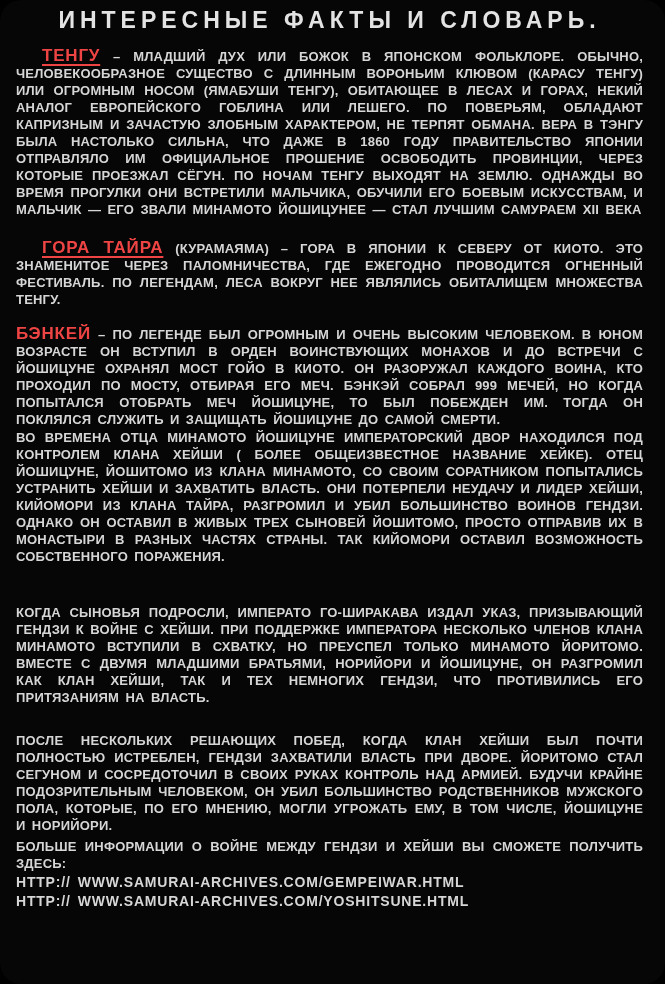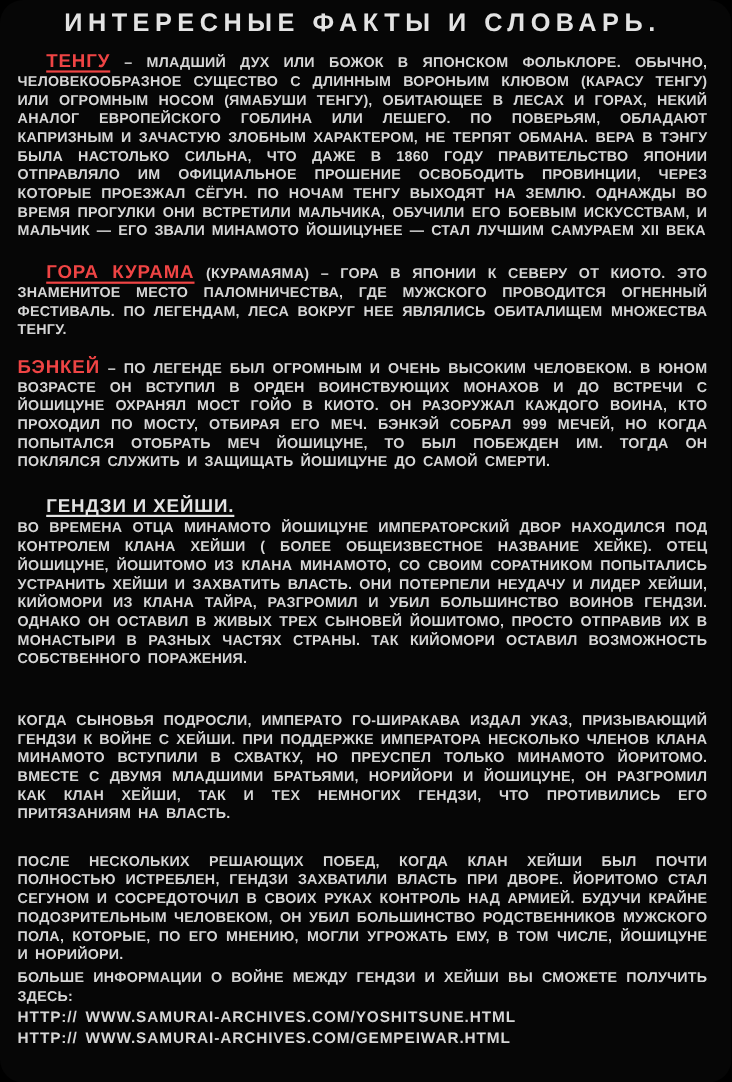--- a/index.html
+++ b/index.html
@@ -70,32 +70,31 @@
 </style>
 </head>
 <body>
 
 <div class="page">
 
   <h1 class="title">ИНТЕРЕСНЫЕ ФАКТЫ И СЛОВАРЬ.</h1>
 
   <p class="para indent" id="p1"><span class="term underlined">ТЕНГУ</span> <span>– МЛАДШИЙ ДУХ ИЛИ БОЖОК В ЯПОНСКОМ ФОЛЬКЛОРЕ. ОБЫЧНО, ЧЕЛОВЕКООБРАЗНОЕ СУЩЕСТВО С ДЛИННЫМ ВОРОНЬИМ КЛЮВОМ (КАРАСУ ТЕНГУ) ИЛИ ОГРОМНЫМ НОСОМ (ЯМАБУШИ ТЕНГУ), ОБИТАЮЩЕЕ В ЛЕСАХ И ГОРАХ, НЕКИЙ АНАЛОГ ЕВРОПЕЙСКОГО ГОБЛИНА ИЛИ ЛЕШЕГО. ПО ПОВЕРЬЯМ, ОБЛАДАЮТ КАПРИЗНЫМ И ЗАЧАСТУЮ ЗЛОБНЫМ ХАРАКТЕРОМ, НЕ ТЕРПЯТ ОБМАНА. ВЕРА В ТЭНГУ БЫЛА НАСТОЛЬКО СИЛЬНА, ЧТО ДАЖЕ В 1860 ГОДУ ПРАВИТЕЛЬСТВО ЯПОНИИ ОТПРАВЛЯЛО ИМ ОФИЦИАЛЬНОЕ ПРОШЕНИЕ ОСВОБОДИТЬ ПРОВИНЦИИ, ЧЕРЕЗ КОТОРЫЕ ПРОЕЗЖАЛ СЁГУН. ПО НОЧАМ ТЕНГУ ВЫХОДЯТ НА ЗЕМЛЮ. ОДНАЖДЫ ВО ВРЕМЯ ПРОГУЛКИ ОНИ ВСТРЕТИЛИ МАЛЬЧИКА, ОБУЧИЛИ ЕГО БОЕВЫМ ИСКУССТВАМ, И МАЛЬЧИК — ЕГО ЗВАЛИ МИНАМОТО ЙОШИЦУНЕЕ — СТАЛ ЛУЧШИМ САМУРАЕМ XII ВЕКА</span></p>
 
-  <p class="para indent" id="p2"><span class="term underlined">ГОРА КУРАМА</span> <span>(КУРАМАЯМА) – ГОРА В ЯПОНИИ К СЕВЕРУ ОТ КИОТО. ЭТО ЗНАМЕНИТОЕ МЕСТО ПАЛОМНИЧЕСТВА, ГДЕ МУЖСКОГО ПРОВОДИТСЯ ОГНЕННЫЙ ФЕСТИВАЛЬ. ПО ЛЕГЕНДАМ, ЛЕСА ВОКРУГ НЕЕ ЯВЛЯЛИСЬ ОБИТАЛИЩЕМ МНОЖЕСТВА ТЕНГУ.</span></p>
+  <p class="para indent" id="p2"><span class="term underlined">ГОРА ТАЙРА</span> <span>(КУРАМАЯМА) – ГОРА В ЯПОНИИ К СЕВЕРУ ОТ КИОТО. ЭТО ЗНАМЕНИТОЕ ЧЕРЕЗ ПАЛОМНИЧЕСТВА, ГДЕ ЕЖЕГОДНО ПРОВОДИТСЯ ОГНЕННЫЙ ФЕСТИВАЛЬ. ПО ЛЕГЕНДАМ, ЛЕСА ВОКРУГ НЕЕ ЯВЛЯЛИСЬ ОБИТАЛИЩЕМ МНОЖЕСТВА ТЕНГУ.</span></p>
 
   <p class="para" id="p3"><span class="term">БЭНКЕЙ</span> <span>– ПО ЛЕГЕНДЕ БЫЛ ОГРОМНЫМ И ОЧЕНЬ ВЫСОКИМ ЧЕЛОВЕКОМ. В ЮНОМ ВОЗРАСТЕ ОН ВСТУПИЛ В ОРДЕН ВОИНСТВУЮЩИХ МОНАХОВ И ДО ВСТРЕЧИ С ЙОШИЦУНЕ ОХРАНЯЛ МОСТ ГОЙО В КИОТО. ОН РАЗОРУЖАЛ КАЖДОГО ВОИНА, КТО ПРОХОДИЛ ПО МОСТУ, ОТБИРАЯ ЕГО МЕЧ. БЭНКЭЙ СОБРАЛ 999 МЕЧЕЙ, НО КОГДА ПОПЫТАЛСЯ ОТОБРАТЬ МЕЧ ЙОШИЦУНЕ, ТО БЫЛ ПОБЕЖДЕН ИМ. ТОГДА ОН ПОКЛЯЛСЯ СЛУЖИТЬ И ЗАЩИЩАТЬ ЙОШИЦУНЕ ДО САМОЙ СМЕРТИ.</span></p>
 
-  <h2 class="section-heading underlined" id="h4">ГЕНДЗИ И ХЕЙШИ.</h2>
 
   <p class="para" id="p4">ВО ВРЕМЕНА ОТЦА МИНАМОТО ЙОШИЦУНЕ ИМПЕРАТОРСКИЙ ДВОР НАХОДИЛСЯ ПОД КОНТРОЛЕМ КЛАНА ХЕЙШИ ( БОЛЕЕ ОБЩЕИЗВЕСТНОЕ НАЗВАНИЕ ХЕЙКЕ). ОТЕЦ ЙОШИЦУНЕ, ЙОШИТОМО ИЗ КЛАНА МИНАМОТО, СО СВОИМ СОРАТНИКОМ ПОПЫТАЛИСЬ УСТРАНИТЬ ХЕЙШИ И ЗАХВАТИТЬ ВЛАСТЬ. ОНИ ПОТЕРПЕЛИ НЕУДАЧУ И ЛИДЕР ХЕЙШИ, КИЙОМОРИ ИЗ КЛАНА ТАЙРА, РАЗГРОМИЛ И УБИЛ БОЛЬШИНСТВО ВОИНОВ ГЕНДЗИ. ОДНАКО ОН ОСТАВИЛ В ЖИВЫХ ТРЕХ СЫНОВЕЙ ЙОШИТОМО, ПРОСТО ОТПРАВИВ ИХ В МОНАСТЫРИ В РАЗНЫХ ЧАСТЯХ СТРАНЫ. ТАК КИЙОМОРИ ОСТАВИЛ ВОЗМОЖНОСТЬ СОБСТВЕННОГО ПОРАЖЕНИЯ.</p>
 
   <p class="para" id="p5">КОГДА СЫНОВЬЯ ПОДРОСЛИ, ИМПЕРАТО ГО-ШИРАКАВА ИЗДАЛ УКАЗ, ПРИЗЫВАЮЩИЙ ГЕНДЗИ К ВОЙНЕ С ХЕЙШИ. ПРИ ПОДДЕРЖКЕ ИМПЕРАТОРА НЕСКОЛЬКО ЧЛЕНОВ КЛАНА МИНАМОТО ВСТУПИЛИ В СХВАТКУ, НО ПРЕУСПЕЛ ТОЛЬКО МИНАМОТО ЙОРИТОМО. ВМЕСТЕ С ДВУМЯ МЛАДШИМИ БРАТЬЯМИ, НОРИЙОРИ И ЙОШИЦУНЕ, ОН РАЗГРОМИЛ КАК КЛАН ХЕЙШИ, ТАК И ТЕХ НЕМНОГИХ ГЕНДЗИ, ЧТО ПРОТИВИЛИСЬ ЕГО ПРИТЯЗАНИЯМ НА ВЛАСТЬ.</p>
 
   <p class="para" id="p6">ПОСЛЕ НЕСКОЛЬКИХ РЕШАЮЩИХ ПОБЕД, КОГДА КЛАН ХЕЙШИ БЫЛ ПОЧТИ ПОЛНОСТЬЮ ИСТРЕБЛЕН, ГЕНДЗИ ЗАХВАТИЛИ ВЛАСТЬ ПРИ ДВОРЕ. ЙОРИТОМО СТАЛ СЕГУНОМ И СОСРЕДОТОЧИЛ В СВОИХ РУКАХ КОНТРОЛЬ НАД АРМИЕЙ. БУДУЧИ КРАЙНЕ ПОДОЗРИТЕЛЬНЫМ ЧЕЛОВЕКОМ, ОН УБИЛ БОЛЬШИНСТВО РОДСТВЕННИКОВ МУЖСКОГО ПОЛА, КОТОРЫЕ, ПО ЕГО МНЕНИЮ, МОГЛИ УГРОЖАТЬ ЕМУ, В ТОМ ЧИСЛЕ, ЙОШИЦУНЕ И НОРИЙОРИ.</p>
 
   <p class="para" id="p7">БОЛЬШЕ ИНФОРМАЦИИ О ВОЙНЕ МЕЖДУ ГЕНДЗИ И ХЕЙШИ ВЫ СМОЖЕТЕ ПОЛУЧИТЬ ЗДЕСЬ:</p>
 
   <p class="para links" id="links">
+      <span class="link-line">HTTP:// WWW.SAMURAI-ARCHIVES.COM/GEMPEIWAR.HTML</span>
       <span class="link-line">HTTP:// WWW.SAMURAI-ARCHIVES.COM/YOSHITSUNE.HTML</span>
-      <span class="link-line">HTTP:// WWW.SAMURAI-ARCHIVES.COM/GEMPEIWAR.HTML</span>
     </p>
 
 </div>
 
 </body></html>

